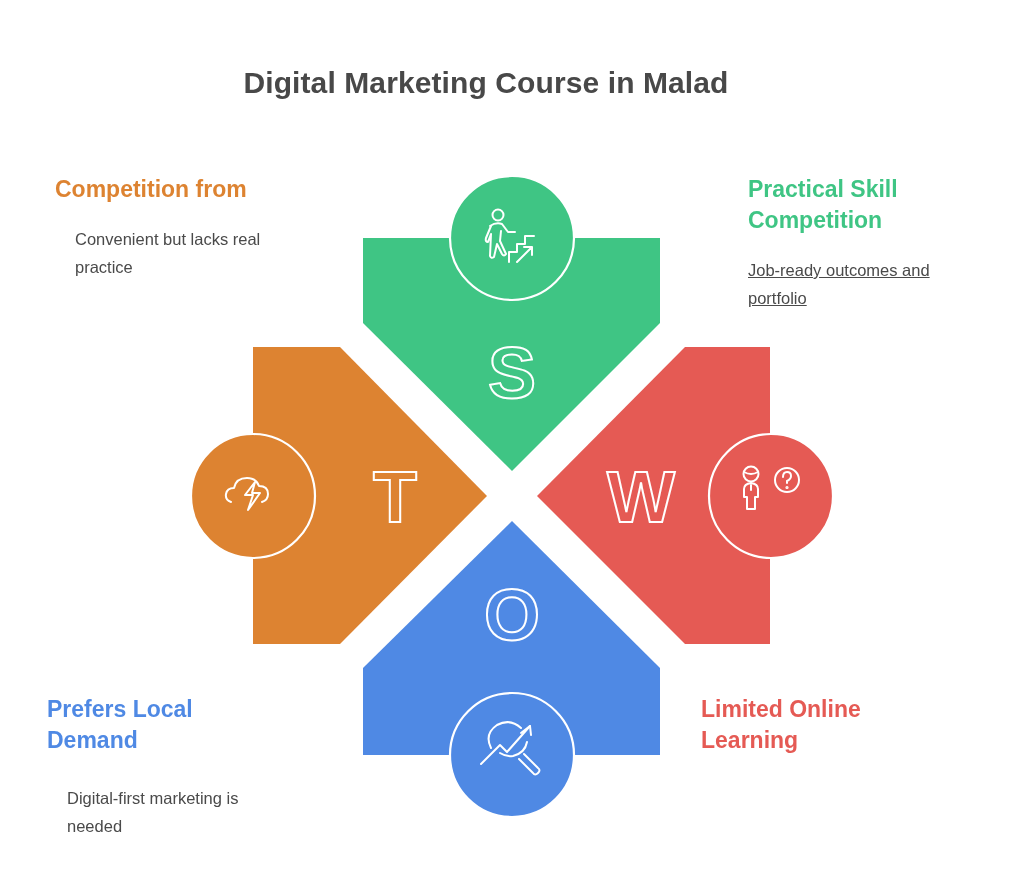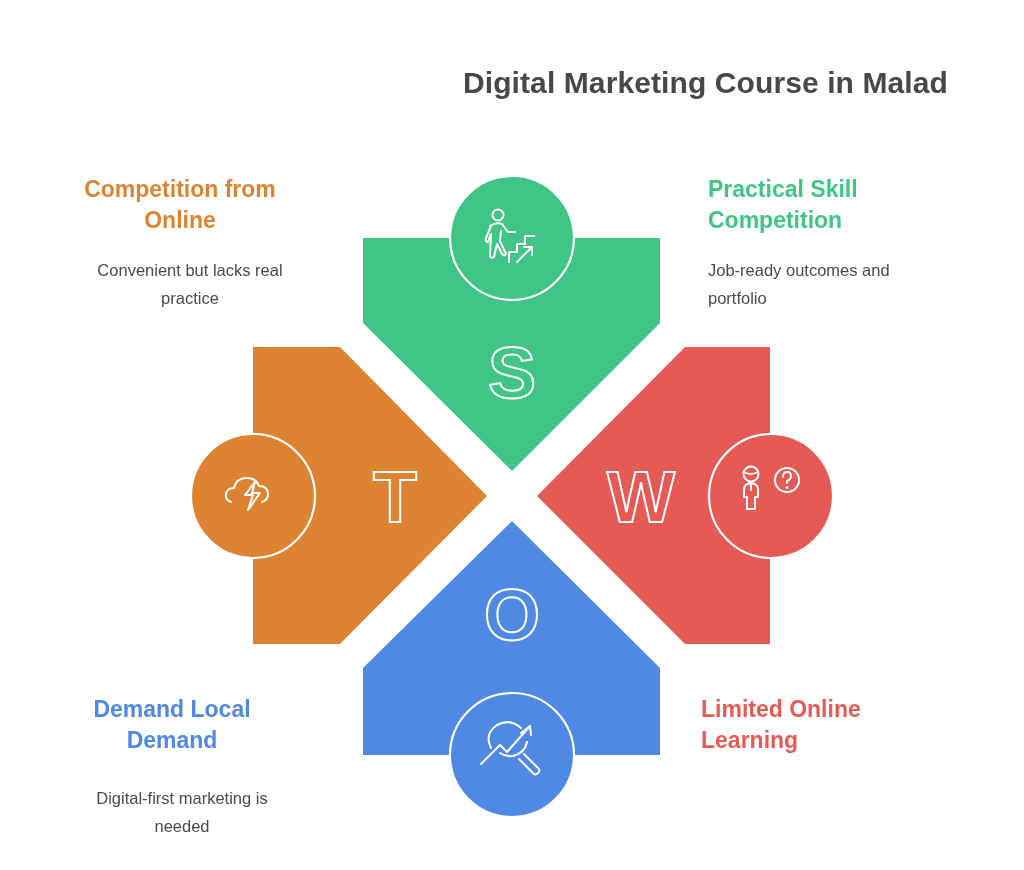--- a/index.html
+++ b/index.html
@@ -1,50 +1,49 @@
 <!DOCTYPE html>
 <html><head>
 <meta charset="utf-8">
 <style>
   html, body { margin: 0; padding: 0; background: #ffffff; }
   body { width: 1024px; height: 870px; position: relative; overflow: hidden;
          font-family: "Liberation Sans", "DejaVu Sans", sans-serif; }
-  .title { position: absolute; left: 0; top: 66px; width: 948px; text-align: right;
-           font-size: 30px; font-weight: bold; color: #484848; letter-spacing: 0.1px; }
+  .title { position: absolute; left: 0; top: 66px; width: 948px; text-align: center;
+           font-size: 30px; font-weight: bold; color: #484848; letter-spacing: 0.1px; padding-left: 12px; }
   .block { position: absolute; width: 250px; }
-  .block.right-align { text-align: center; }
+  .block.right-align { text-align: left; }
   .block.left-align { text-align: left; }
   .block .heading { font-size: 23px; font-weight: bold; line-height: 31px; }
   .block .desc { font-size: 16.5px; color: #4a4a4a; line-height: 28px; margin-top: 20px; }
   svg.diagram { position: absolute; left: 0; top: 0; }
 </style>
 </head>
 <body>
 
 <div class="title">Digital Marketing Course in Malad</div>
 
 <div class="block right-align" style="left:55px; top:174px;">
   <div class="heading" style="color:#dd8331;">
     <div>Competition from</div>
-    <div>Online</div>
   </div>
   <div class="desc" style="margin-left:20px;">Convenient but lacks real practice</div>
 </div>
 
-<div class="block left-align" style="left:708px; top:174px;">
+<div class="block left-align" style="left:748px; top:174px;">
   <div class="heading" style="color:#3fc584;">
     <div>Practical Skill</div>
     <div>Competition</div>
   </div>
-  <div class="desc" style="width:230px;">Job-ready outcomes and portfolio</div>
+  <div class="desc" style="width:230px;text-decoration:underline;">Job-ready outcomes and portfolio</div>
 </div>
 
 <div class="block right-align" style="left:47px; top:694px;">
   <div class="heading" style="color:#4f89e4;">
-    <div>Demand Local</div>
+    <div>Prefers Local</div>
     <div>Demand</div>
   </div>
   <div class="desc" style="margin-left:20px;margin-top:28px;">Digital-first marketing is needed</div>
 </div>
 
 <div class="block left-align" style="left:701px; top:694px;">
   <div class="heading" style="color:#e55a54;">
     <div>Limited Online</div>
     <div>Learning</div>
   </div>

